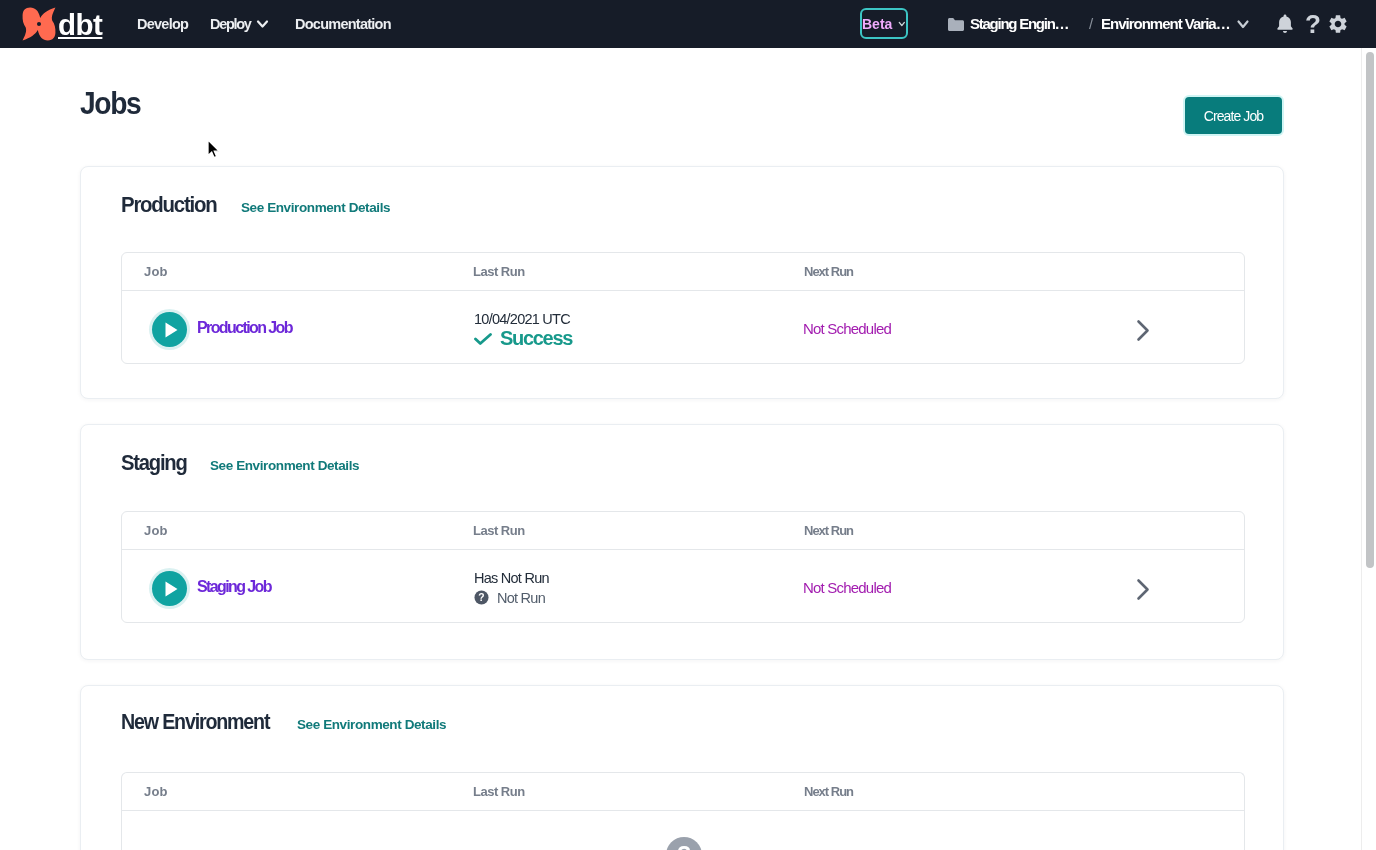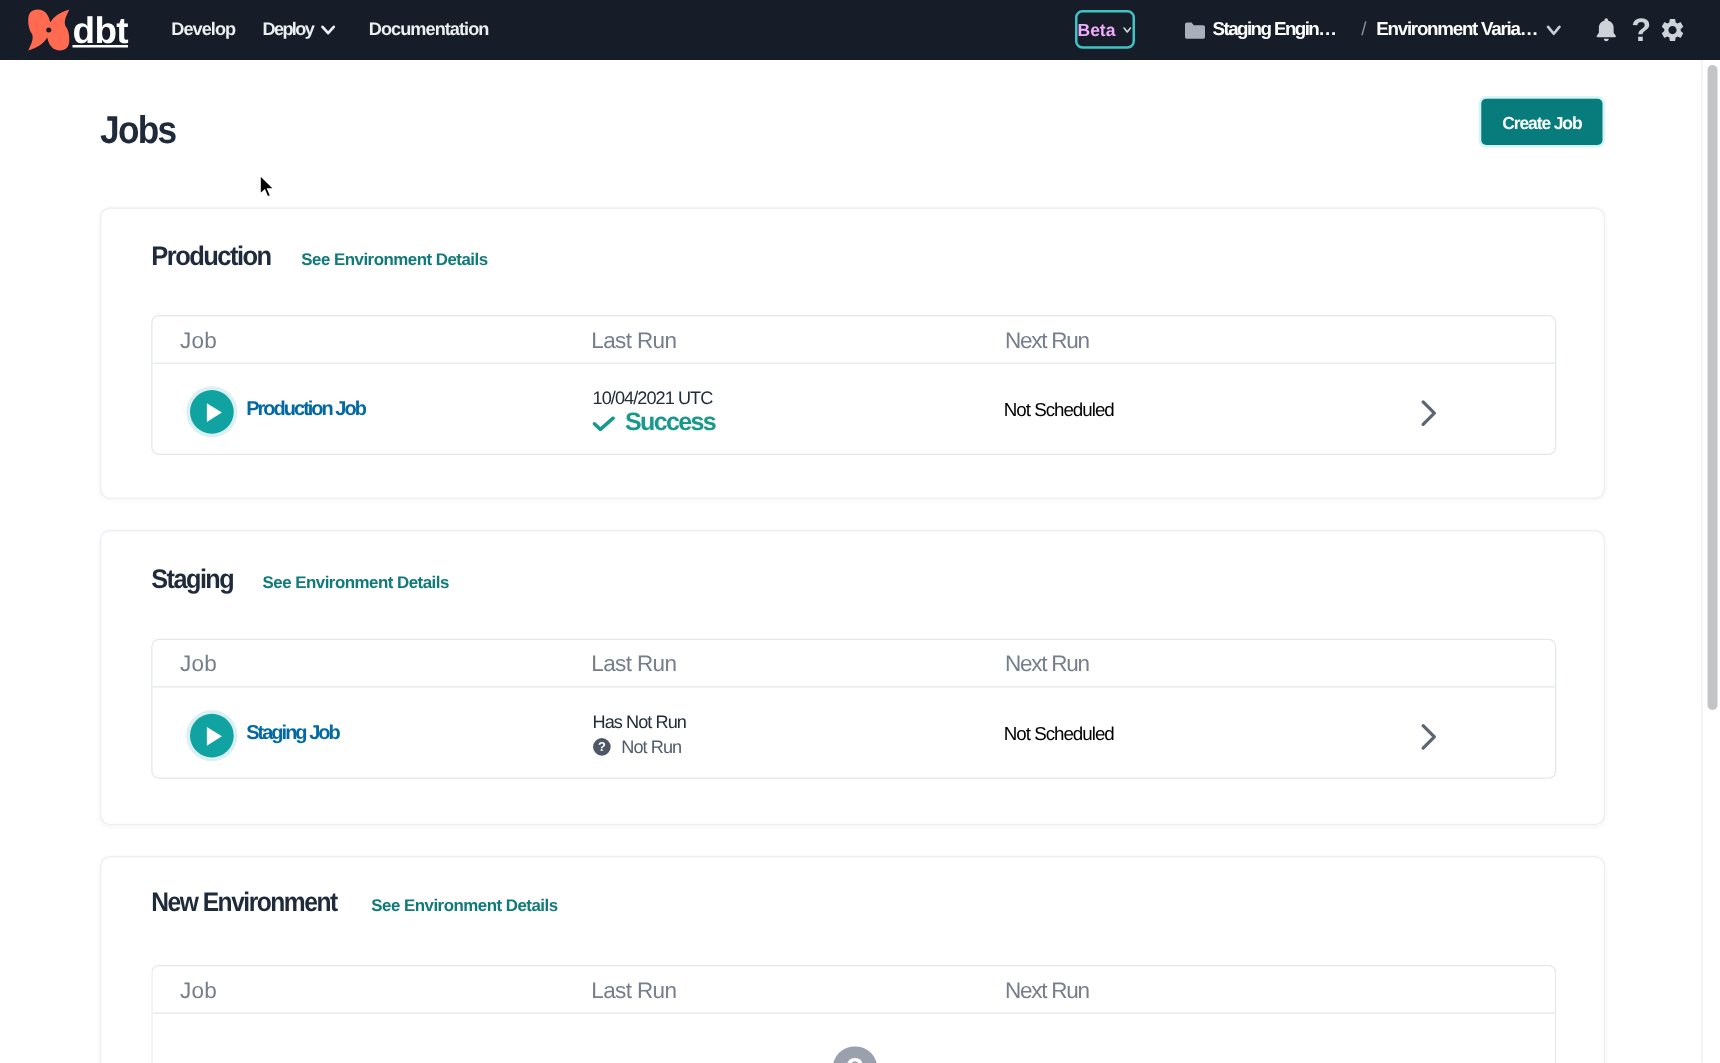--- a/index.html
+++ b/index.html
@@ -10,36 +10,36 @@
 
 .nav { position:absolute; top:0; left:0; width:1376px; height:48px; background:#161c28; }
 .nav-logo { position:absolute; left:21px; top:6px; }
 .nav-dbt { position:absolute; left:58px; top:8px; color:#ffffff; font-size:29.5px; font-weight:bold; letter-spacing:-0.5px;text-decoration:underline; }
 .nav-link { position:absolute; top:0; height:48px; line-height:48px; color:#eceef1; font-size:14.5px; font-weight:bold; letter-spacing:-0.75px; }
 .beta-btn { position:absolute; left:860px; top:8px; width:48px; height:31px; border:2px solid #3cc5c4; border-radius:6px; color:#f0abfc; font-size:14px; font-weight:bold; display:flex; align-items:center; justify-content:center; gap:6px; }
 .crumb { position:absolute; top:0; height:48px; line-height:48px; color:#ffffff; font-size:15px; font-weight:bold; letter-spacing:-1.25px; }
 
 
 h1 { position:absolute; left:80px; top:86px; font-size:31px; font-weight:bold; color:#1f2a3a; letter-spacing:-1.5px; }
-.create-btn { position:absolute; left:1185px; top:79px; width:97px; height:37px; background:#087c7c; border-radius:4px; color:#ffffff; font-size:14px; font-weight:bold; letter-spacing:-0.9px; display:flex; align-items:center; justify-content:center; box-shadow:0 0 0 2px rgba(151,233,231,0.45); }
+.create-btn { position:absolute; left:1185px; top:97px; width:97px; height:37px; background:#087c7c; border-radius:4px; color:#ffffff; font-size:14px; font-weight:normal; letter-spacing:-0.9px; display:flex; align-items:center; justify-content:center; box-shadow:0 0 0 2px rgba(151,233,231,0.45); }
 
 .card { position:absolute; left:80px; width:1204px; background:#ffffff; border:1px solid #eaeef2; border-radius:8px; box-shadow:0 1px 4px rgba(30,40,60,0.05); }
 .card-head { position:absolute; left:40px; right:40px; }
 .hx { display:inline-block; transform-origin:left center; } .card-head h2 { font-size:21.5px; font-weight:bold; color:#1f2a3a; letter-spacing:-1.3px; }
 .card-head a { position:absolute; font-size:13.5px; font-weight:bold; color:#117a7a; text-decoration:none; letter-spacing:-0.4px; }
 .tbl { position:absolute; left:40px; width:1124px; border:1px solid #e4e7ea; border-radius:6px; background:#fff; }
 .thead { position:relative; height:38px; border-bottom:1px solid #e4e7ea; }
-.th { position:absolute; top:0; height:38px; line-height:38px; font-size:18px; font-weight:normal; color:#767e8b; letter-spacing:0.2px; }
+.th { position:absolute; top:0; height:38px; line-height:38px; font-size:13px; font-weight:bold; color:#767e8b; letter-spacing:0.2px; }
 .th1 { left:22px; } .th2 { left:351px; letter-spacing:-0.5px; } .th3 { left:682px; letter-spacing:-1.0px; }
 .trow { position:relative; height:72px; }
 .play { position:absolute; left:29.5px; top:21px; width:35px; height:35px; border-radius:50%; background:#10a3a1; box-shadow:0 0 0 3px rgba(16,163,161,0.15); }
 .play svg { position:absolute; left:12px; top:8.5px; }
-.jobname { position:absolute; left:75px; top:1px; height:72px; line-height:72px; font-size:16px; font-weight:bold; color:#0369a1; letter-spacing:-1.6px; }
+.jobname { position:absolute; left:75px; top:1px; height:72px; line-height:72px; font-size:16px; font-weight:bold; color:#6d28d9; letter-spacing:-1.6px; }
 .cell2 { position:absolute; left:352px; top:17.5px; }
-.cell3 { position:absolute; left:681px; top:2px; height:72px; line-height:72px; font-size:15px; color:#000000; letter-spacing:-0.8px; }
+.cell3 { position:absolute; left:681px; top:2px; height:72px; line-height:72px; font-size:15px; color:#a21caf; letter-spacing:-0.8px; }
 .l1 { font-size:14.5px; color:#232d3a; line-height:20px; letter-spacing:-0.75px; }
 .l2 { display:flex; align-items:center; gap:8px; height:20px; }
 .succ { color:#17998b; font-size:20px; font-weight:bold; letter-spacing:-1.3px; }
 .notrun { color:#525d6b; font-size:14.5px; letter-spacing:-0.75px; }
 .rchev { position:absolute; right:94px; top:28px; }
 
 
 .sb-track { position:absolute; left:1361px; top:48px; width:15px; height:802px; background:#ffffff; border-left:1px solid #ededed; }
 .sb-thumb { position:absolute; left:1366px; top:52px; width:8px; height:516px; background:#c2c4c6; border-radius:4px; }
 </style>

